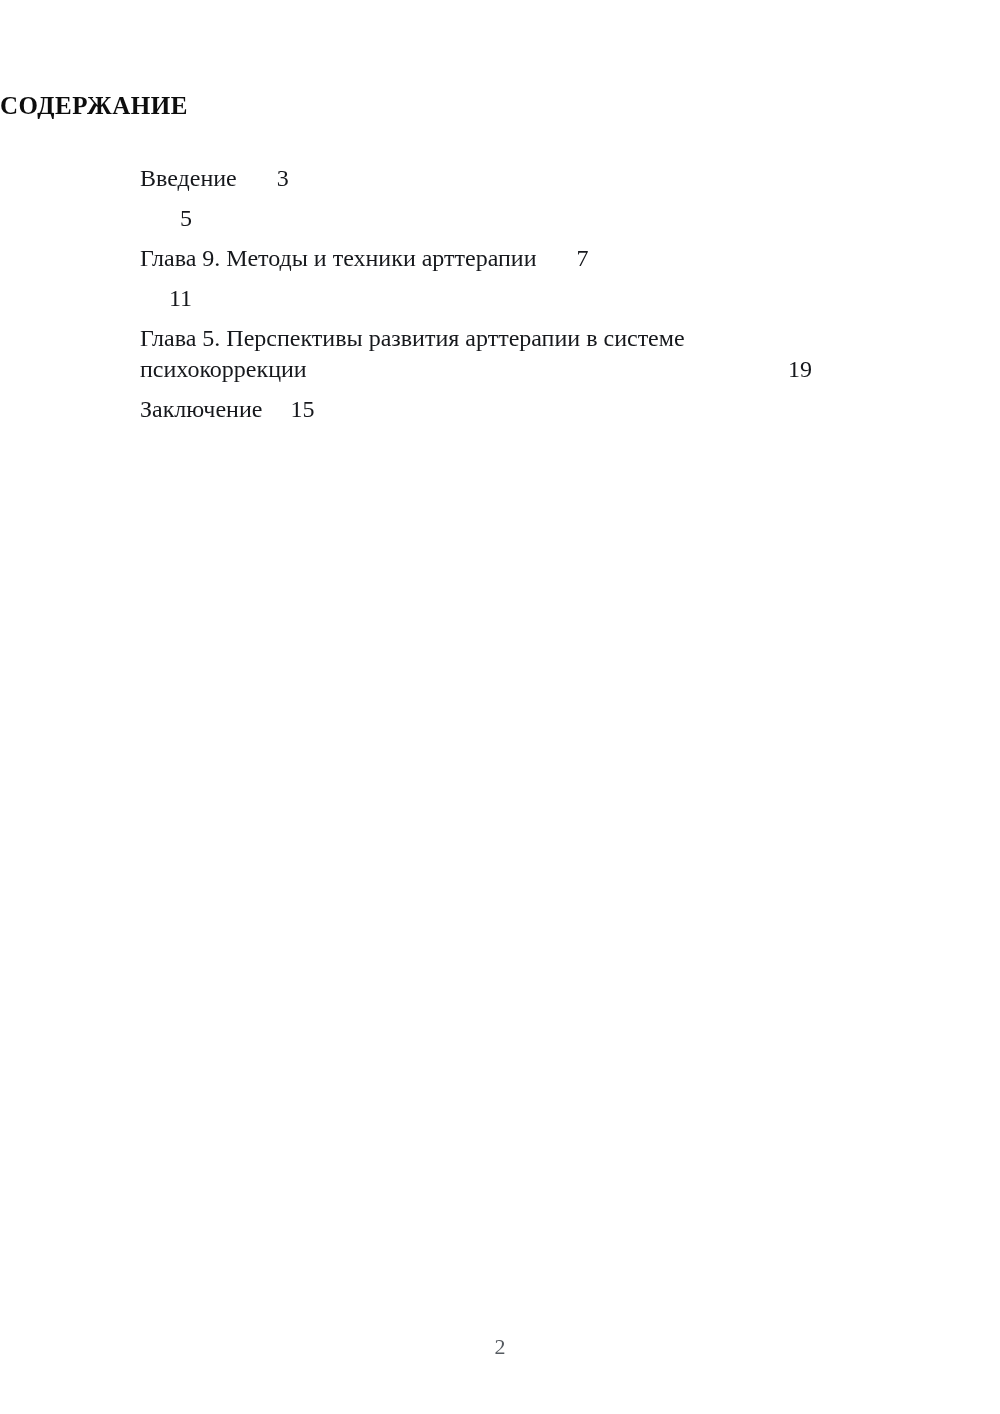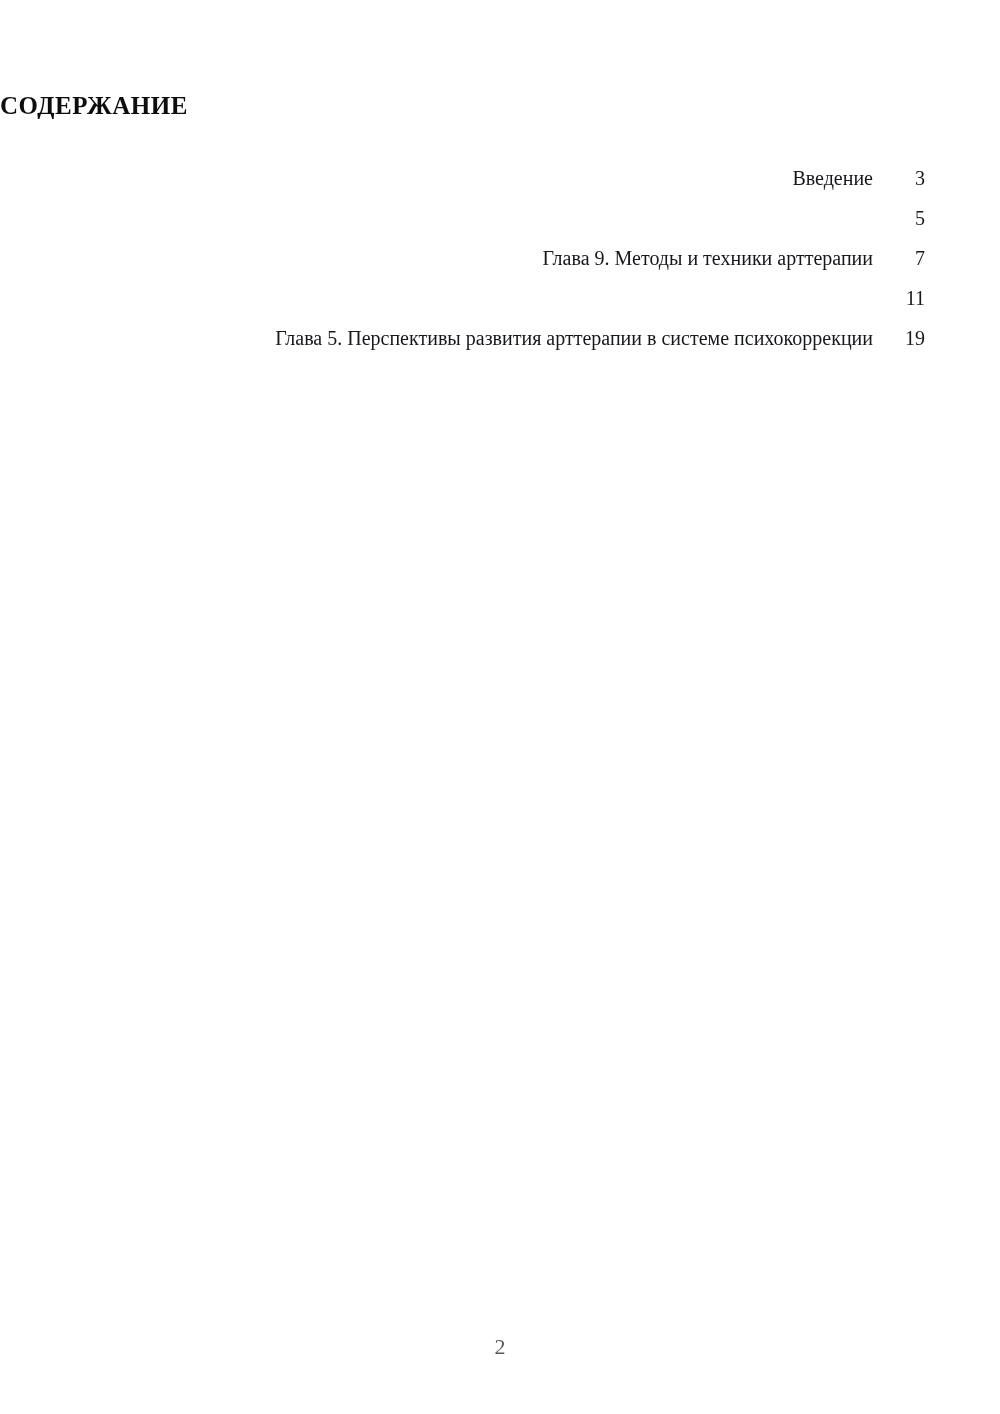--- a/index.html
+++ b/index.html
@@ -33,22 +33,22 @@
   }
   .toc {
     position: absolute;
     top: 163px;
     left: 140px;
     width: 785px;
   }
   .toc-entry {
     display: flex;
     align-items: flex-end;
-    justify-content: flex-end;
-    font-size: 20px;
+    justify-content: flex-start;
+    font-size: 24px;
     line-height: 31px;
     color: #16181c;
     margin-bottom: 9px;
   }
   .toc-entry .label {
     max-width: 620px;
     text-align: left;
   }
   .toc-entry .page-num {
     flex: 0 0 auto;
@@ -92,19 +92,23 @@
 
     <div class="toc-entry">
       <span class="page-num">11</span>
     </div>
 
     <div class="toc-entry">
       <span class="label">Глава 5. Перспективы развития арттерапии в системе психокоррекции</span>
       <span class="page-num">19</span>
     </div>
 
+    <div class="toc-entry">
+      <span class="label">Заключение</span>
+      <span class="page-num">15</span>
+    </div>
 
 
   </div>
 
   <div class="footer-page">2</div>
 
 </div>
 
 </body></html>

